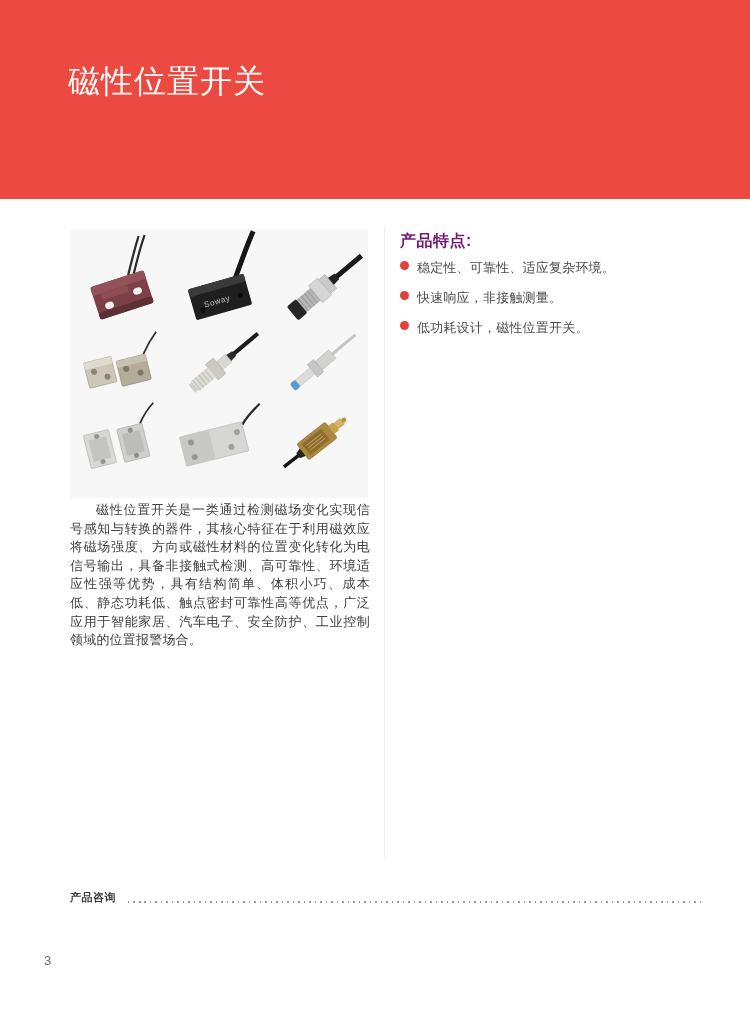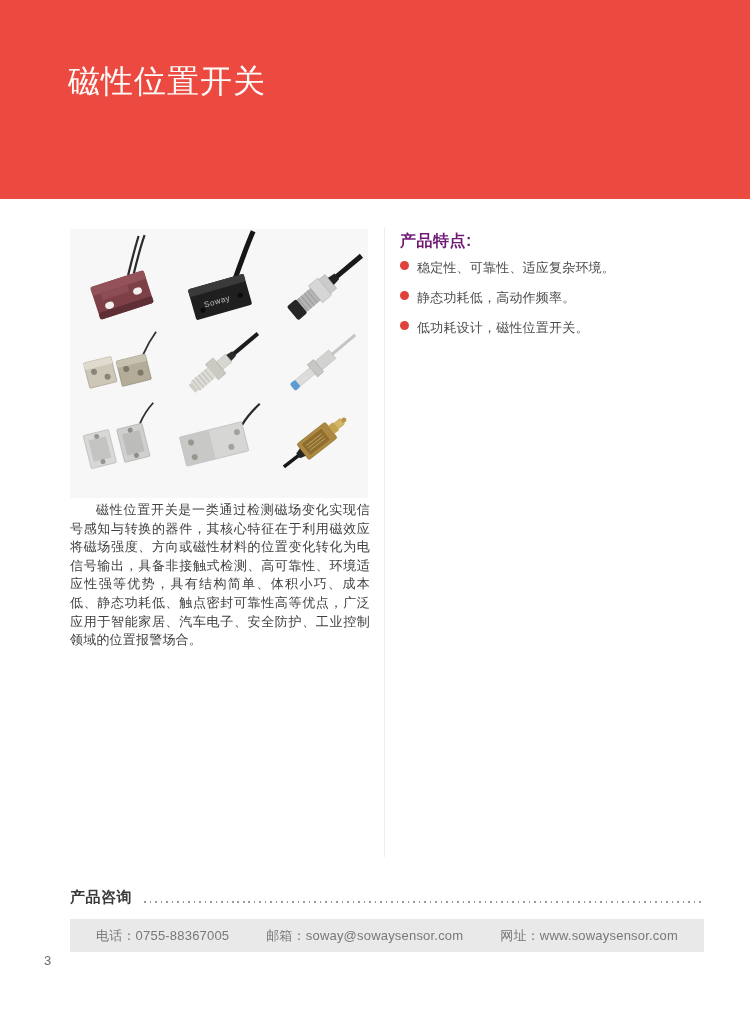--- a/index.html
+++ b/index.html
@@ -50,21 +50,21 @@
     width:9px;height:9px;border-radius:50%;
     background:var(--bullet-red,#e0413a);
     margin-right:8px;flex:0 0 auto;
   }
   
   .contact{
     position:absolute;left:70px;top:888px;width:634px;
   }
   .contact-head{display:flex;align-items:flex-end;height:18px;}
   .contact-head .label{
-    font-size:15px;font-weight:bold;color:#3a3a3a;line-height:18px;
+    font-size:11px;font-weight:bold;color:#3a3a3a;line-height:18px;
     letter-spacing:0.5px;flex:0 0 auto;
   }
   .dotline{
     flex:1;height:2px;margin:0 0 3px 12px;
     background-image:repeating-linear-gradient(to right,#9a9a9a 0 1.5px,transparent 1.5px 5.5px);
   }
   .contact-bar{
     margin-top:13px;height:33px;background:var(--contact-bar-bg,#e9e9e9);
     display:flex;align-items:center;justify-content:space-between;
     padding:0 26px;box-sizing:border-box;
@@ -202,33 +202,28 @@
 <div class="v-divider"></div>
 
 <div class="features">
   <p class="head">产品特点:</p>
   <div class="feature-row">
     <span class="dot"></span>
     <span>稳定性、可靠性、适应复杂环境。</span>
   </div>
   <div class="feature-row">
     <span class="dot"></span>
-    <span>静态功耗低，高动作频率。</span>
+    <span>快速响应，非接触测量。</span>
   </div>
   <div class="feature-row">
     <span class="dot"></span>
     <span>低功耗设计，磁性位置开关。</span>
   </div>
 </div>
 
 <div class="contact">
   <div class="contact-head">
     <span class="label">产品咨询</span>
     <span class="dotline"></span>
   </div>
-  <div class="contact-bar">
-    <span class="item"><span>电话：</span><span>0755-88367005</span></span>
-    <span class="item"><span>邮箱：</span><span>soway@sowaysensor.com</span></span>
-    <span class="item"><span>网址：</span><span>www.sowaysensor.com</span></span>
-  </div>
 </div>
 
 <div class="page-num">3</div>
 
 </body></html>

